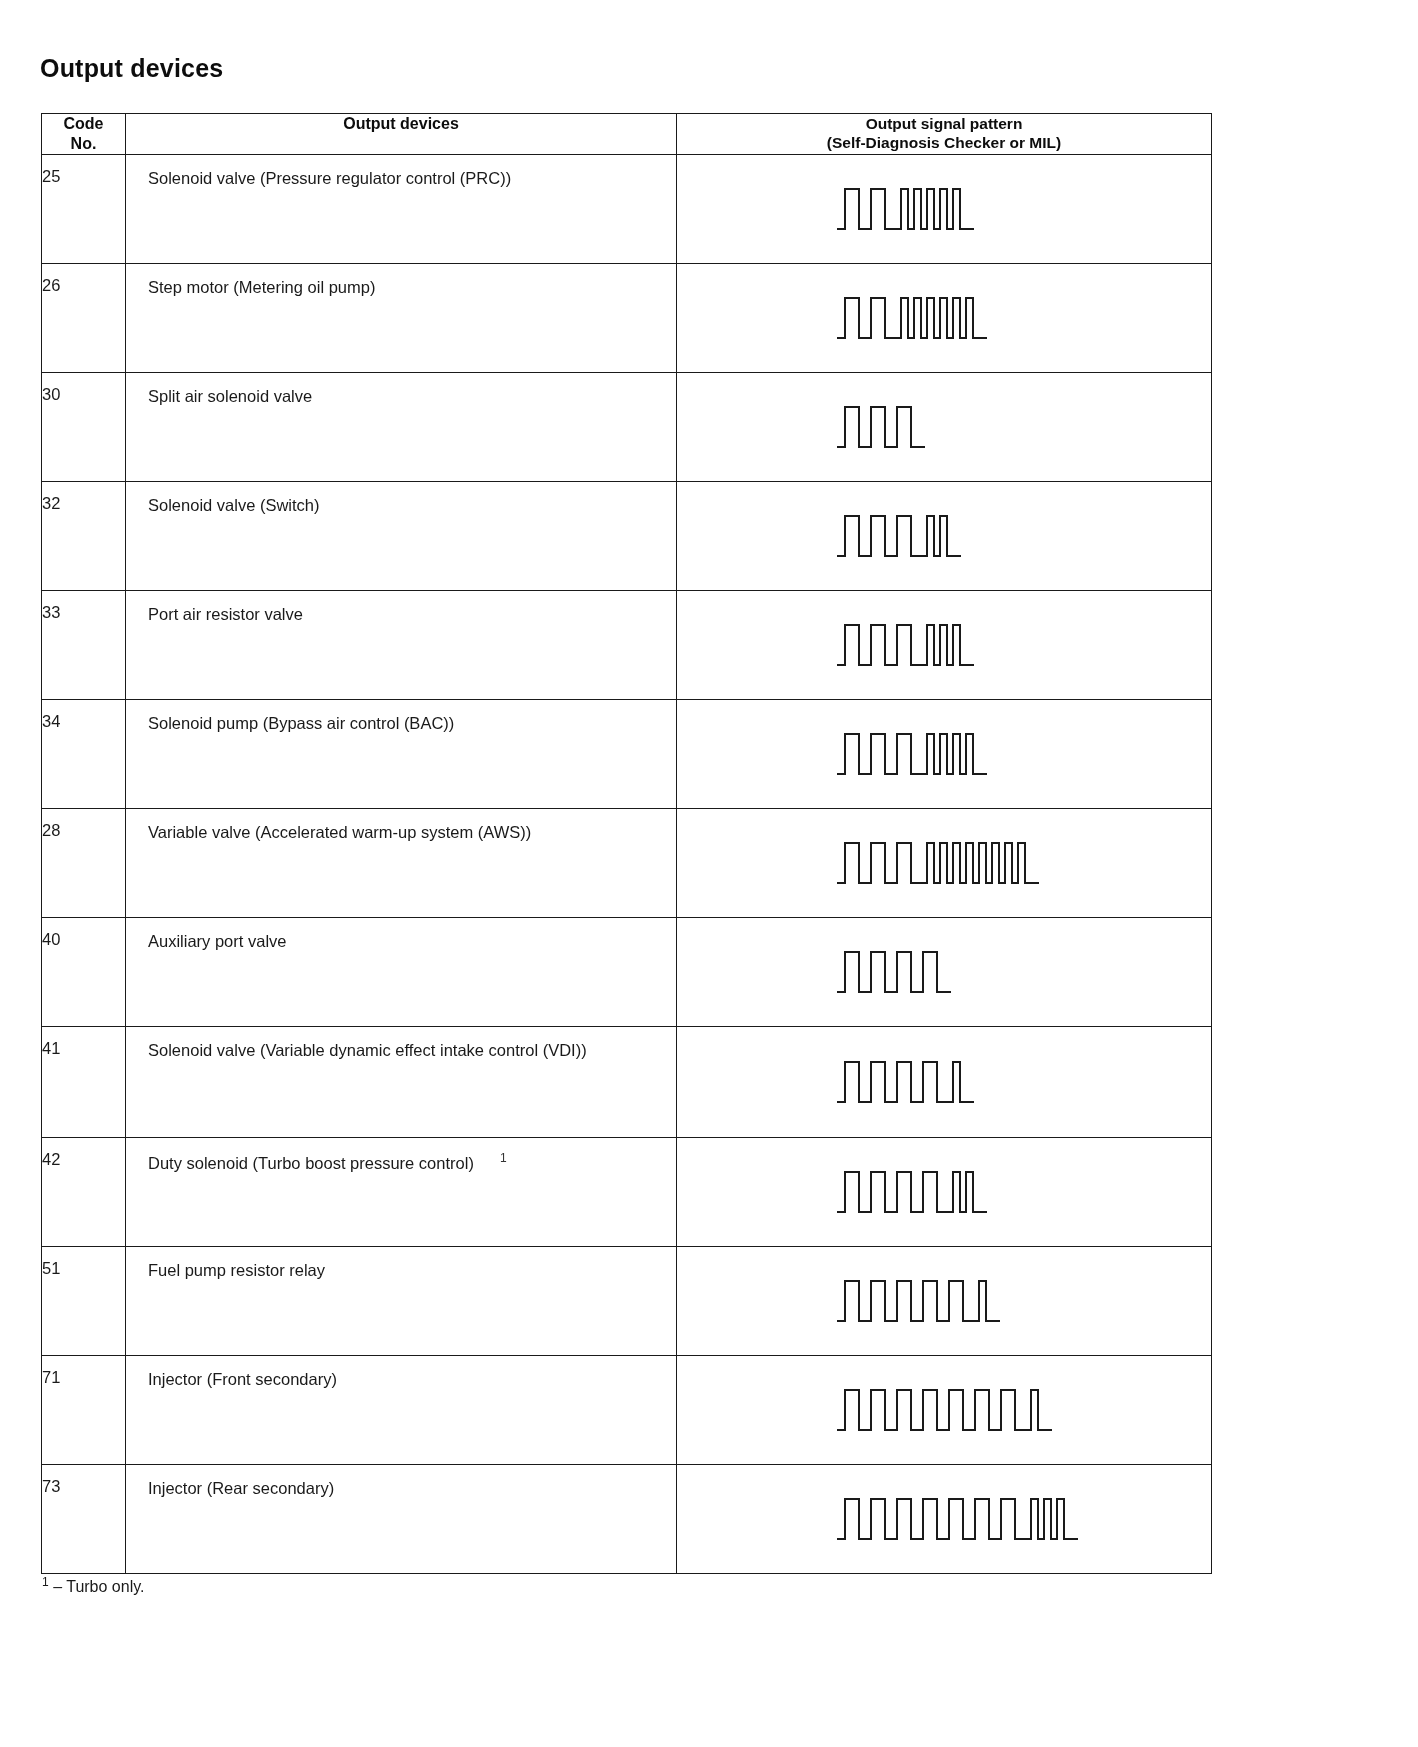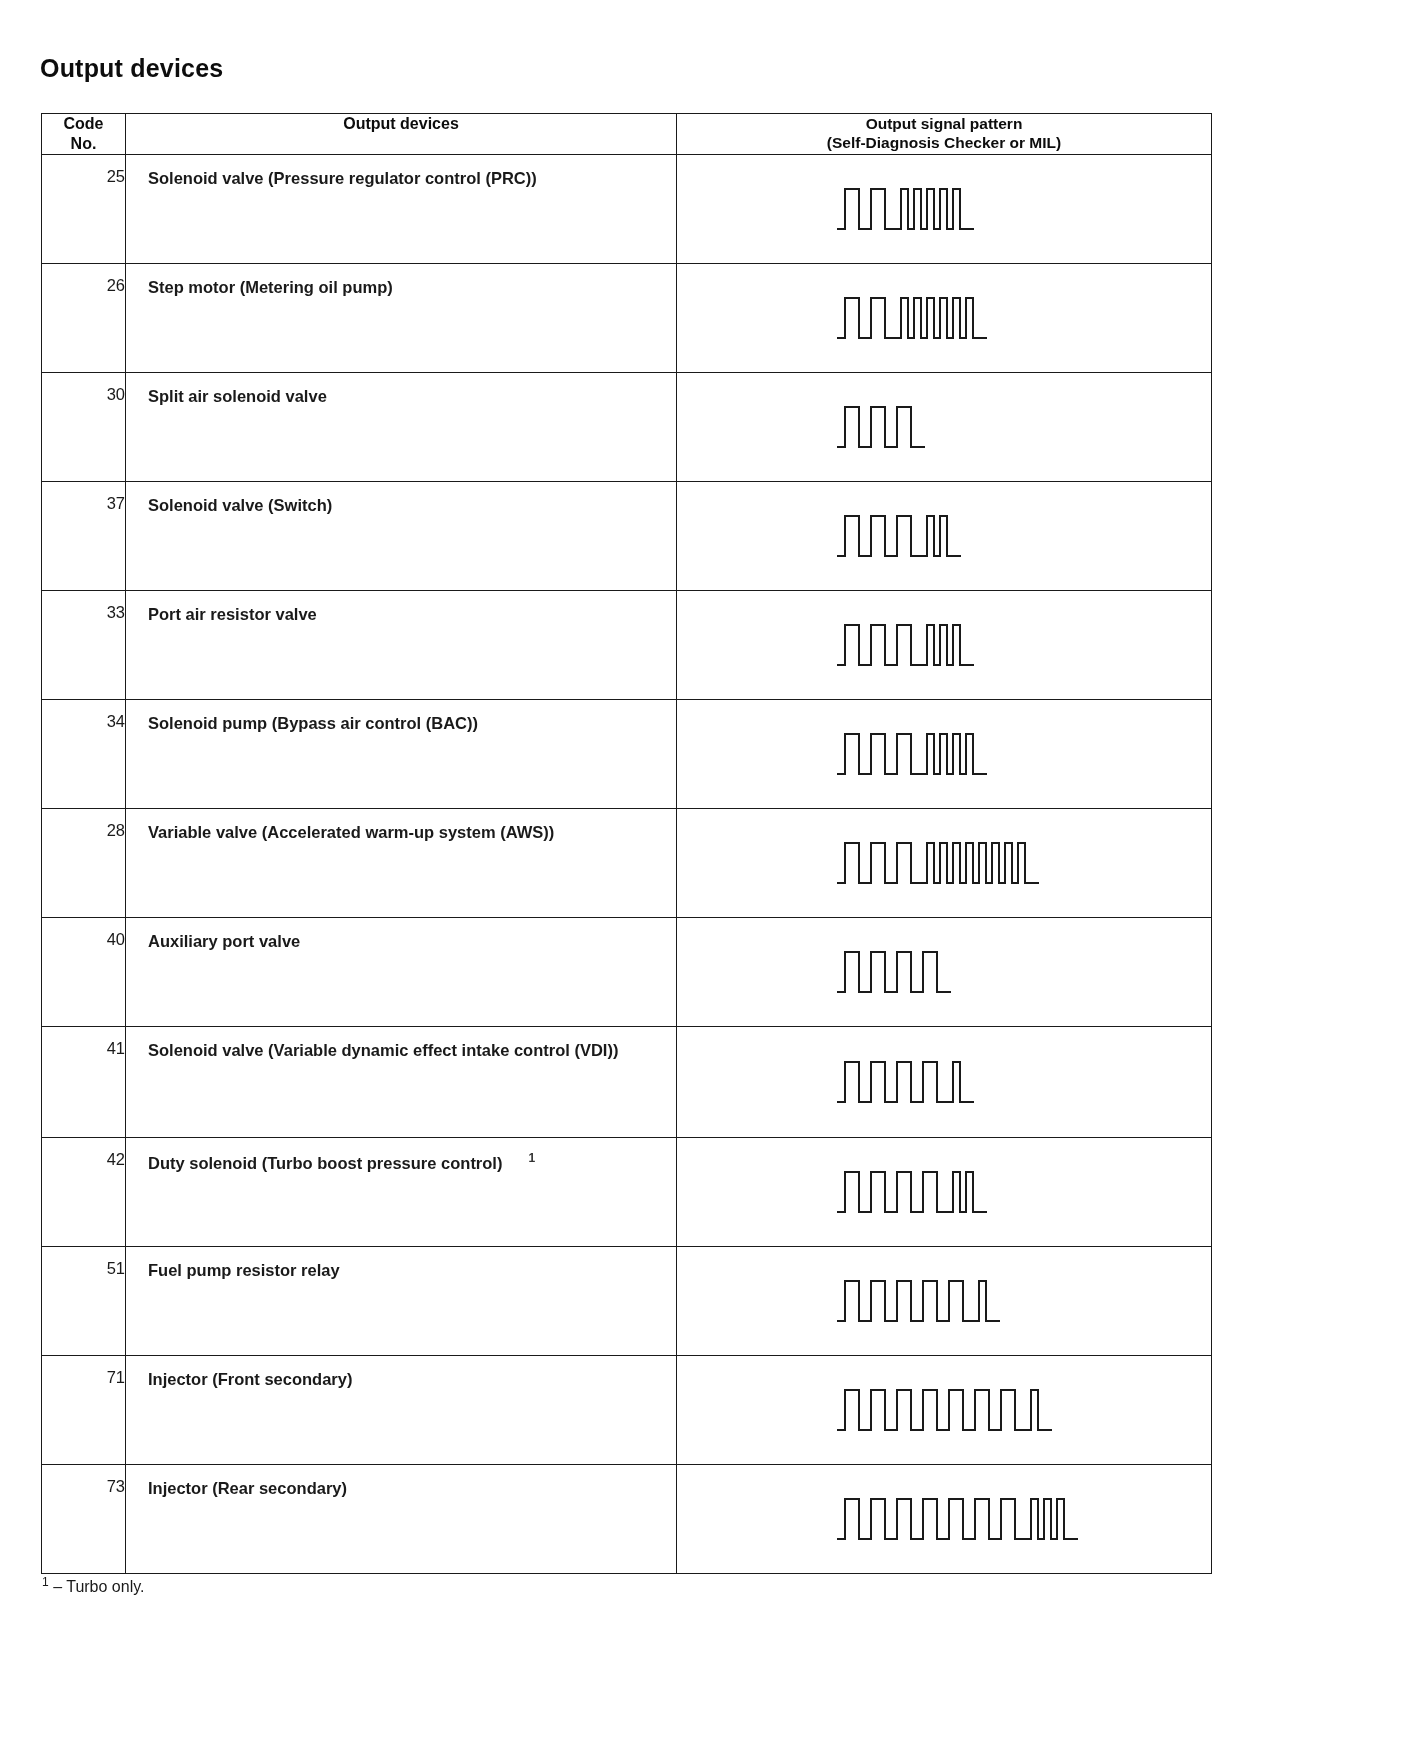--- a/index.html
+++ b/index.html
@@ -53,31 +53,30 @@
     font-size: 16px;
     font-weight: bold;
     line-height: 1.25;
     padding: 11px 4px 13px 4px;
     color: #0d0d0d;
   }
   thead th.h-code { font-size: 16px; }
   thead th.h-sig { font-size: 15.5px; }
 
   tbody td.code {
-    text-align: right;
+    text-align: left;
     font-size: 16.5px;
     padding-top: 12px;
     color: #1a1a1a;
   }
   tbody td.dev {
     font-size: 16.5px;
     padding: 12px 8px 12px 22px;
     line-height: 1.35;
     color: #1a1a1a;
-    font-weight: bold;
   }
   tbody td.dev .note-mark {
     font-size: 12px;
     vertical-align: super;
     padding-left: 26px;
     color: #333;
   }
   tbody td.sig {
     padding: 0;
   }
@@ -163,21 +162,21 @@
           <td class="dev"><span>Split air solenoid valve</span></td>
           <td class="sig">
             <div class="sigwrap">
               <svg class="wave" width="90" height="56" viewBox="0 0 90 56">
                 <path d="M0,48 L8,48 L8,8 L22,8 L22,48 L34,48 L34,8 L48,8 L48,48 L60,48 L60,8 L74,8 L74,48 L88,48" fill="none" stroke="#1a1a1a" stroke-width="2" stroke-linejoin="miter"></path>
               </svg>
             </div>
           </td>
         </tr>
         <tr class="r-norm">
-          <td class="code">37</td>
+          <td class="code">32</td>
           <td class="dev"><span>Solenoid valve (Switch)</span></td>
           <td class="sig">
             <div class="sigwrap">
               <svg class="wave" width="126" height="56" viewBox="0 0 126 56">
                 <path d="M0,48 L8,48 L8,8 L22,8 L22,48 L34,48 L34,8 L48,8 L48,48 L60,48 L60,8 L74,8 L74,48 L90,48 L90,8 L97,8 L97,48 L103,48 L103,8 L110,8 L110,48 L124,48" fill="none" stroke="#1a1a1a" stroke-width="2" stroke-linejoin="miter"></path>
               </svg>
             </div>
           </td>
         </tr>
         <tr class="r-norm">

